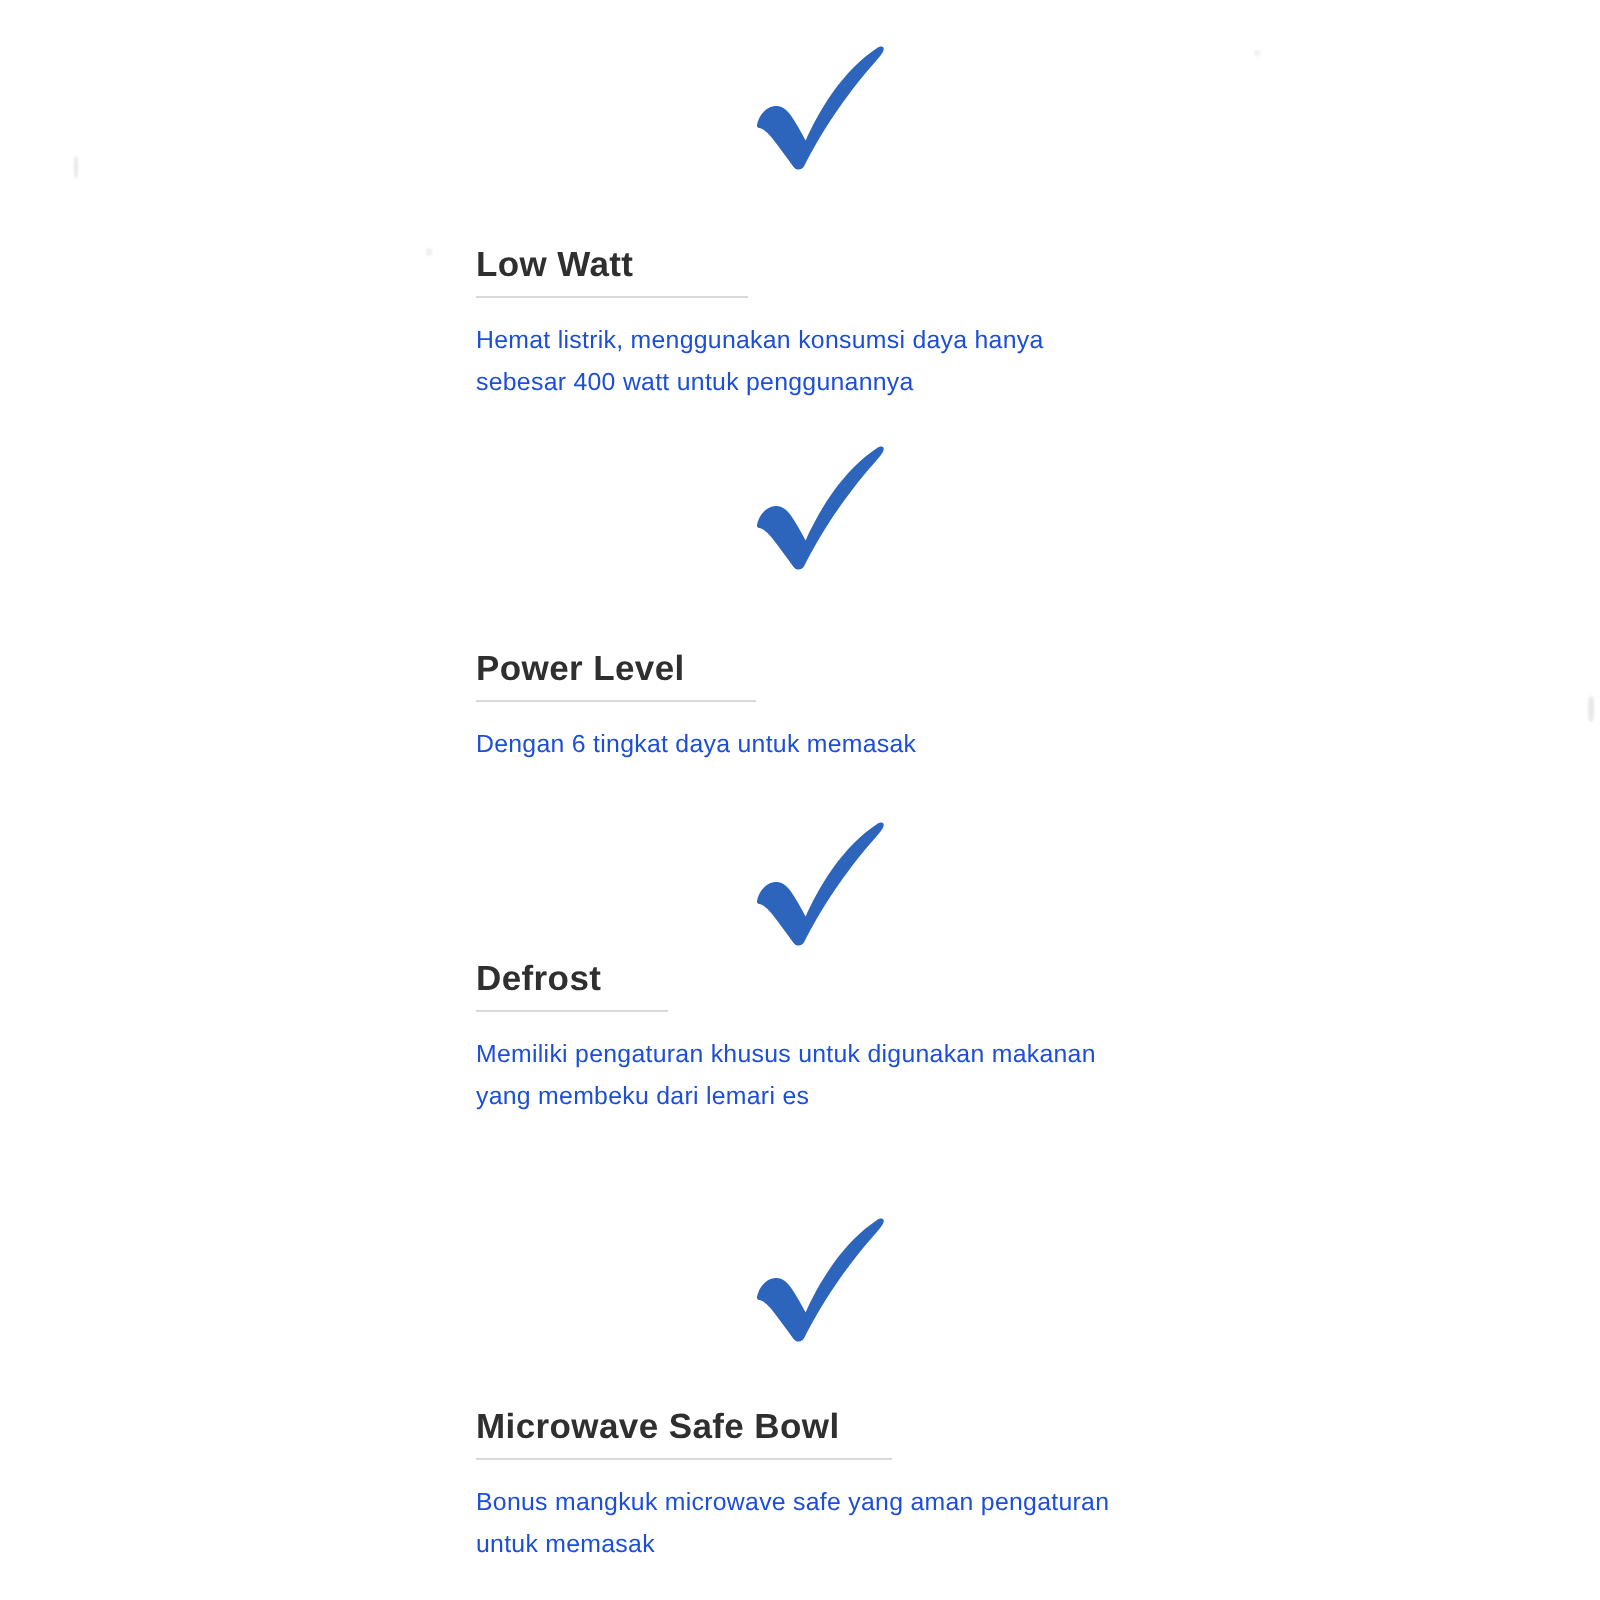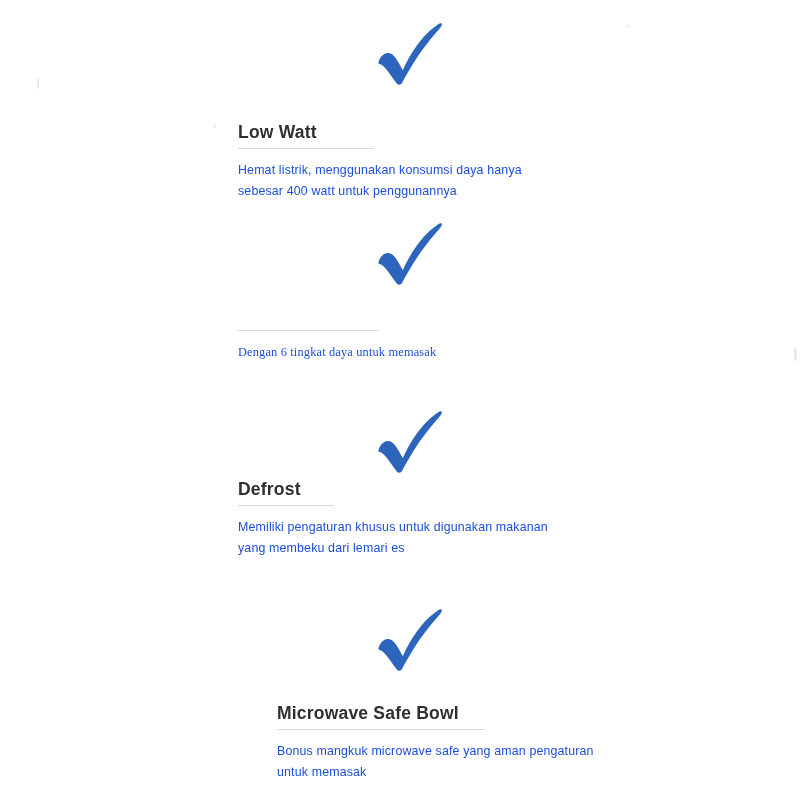--- a/index.html
+++ b/index.html
@@ -139,22 +139,23 @@
              C70.9 9.3 68.6 11.8 65.6 15.2
              C58.2 23.6 50.0 34.6 43.2 45.4
              C38.6 52.7 34.8 59.6 32.3 64.6
              C31.0 67.2 28.4 67.6 26.6 65.2
              C23.2 60.6 19.4 55.2 16.0 51.0
              C13.6 48.0 11.2 46.2 9.8 46.0
              C8.7 45.9 8.3 45.4 8.5 44.5 Z" fill="#2d65bd"></path>
   </svg>
         </div>
         <div class="text-block" style="top: 324px;">
+          <h3 class="feature-title">Power Level</h3>
           <div class="title-rule" style="width: 140px;"></div>
-          <p class="feature-desc" style="max-width: 330px; font-family: Liberation Serif, serif;">Dengan 6 tingkat daya untuk memasak</p>
+          <p class="feature-desc" style="max-width: 330px;">Dengan 6 tingkat daya untuk memasak</p>
         </div>
       </div>
       <div class="feature" style="top: 0px;">
         <div class="check-wrap" style="top: 406px;">
   <svg viewBox="0 0 80 72" xmlns="http://www.w3.org/2000/svg" aria-hidden="true">
     <path d="M8.5 44.5
              C9.5 39.5 13 35.5 17.5 35.0
              C21.0 34.6 23.5 37.0 25.8 40.2
              C28.2 43.6 30.4 47.8 32.8 52.2
              C36.0 45.0 40.5 36.5 46.5 28.0
@@ -187,21 +188,21 @@
              C70.6 4.6 72.6 5.2 71.6 7.6
              C70.9 9.3 68.6 11.8 65.6 15.2
              C58.2 23.6 50.0 34.6 43.2 45.4
              C38.6 52.7 34.8 59.6 32.3 64.6
              C31.0 67.2 28.4 67.6 26.6 65.2
              C23.2 60.6 19.4 55.2 16.0 51.0
              C13.6 48.0 11.2 46.2 9.8 46.0
              C8.7 45.9 8.3 45.4 8.5 44.5 Z" fill="#2d65bd"></path>
   </svg>
         </div>
-        <div class="text-block" style="top: 703px; margin-left: 39px;">
+        <div class="text-block" style="top: 703px;">
           <h3 class="feature-title">Microwave Safe Bowl</h3>
           <div class="title-rule" style="width: 208px;"></div>
           <p class="feature-desc" style="max-width: 335px;">Bonus mangkuk microwave safe yang aman pengaturan untuk memasak</p>
         </div>
       </div>
     </div>
 
 </div>
 
 </body></html>

